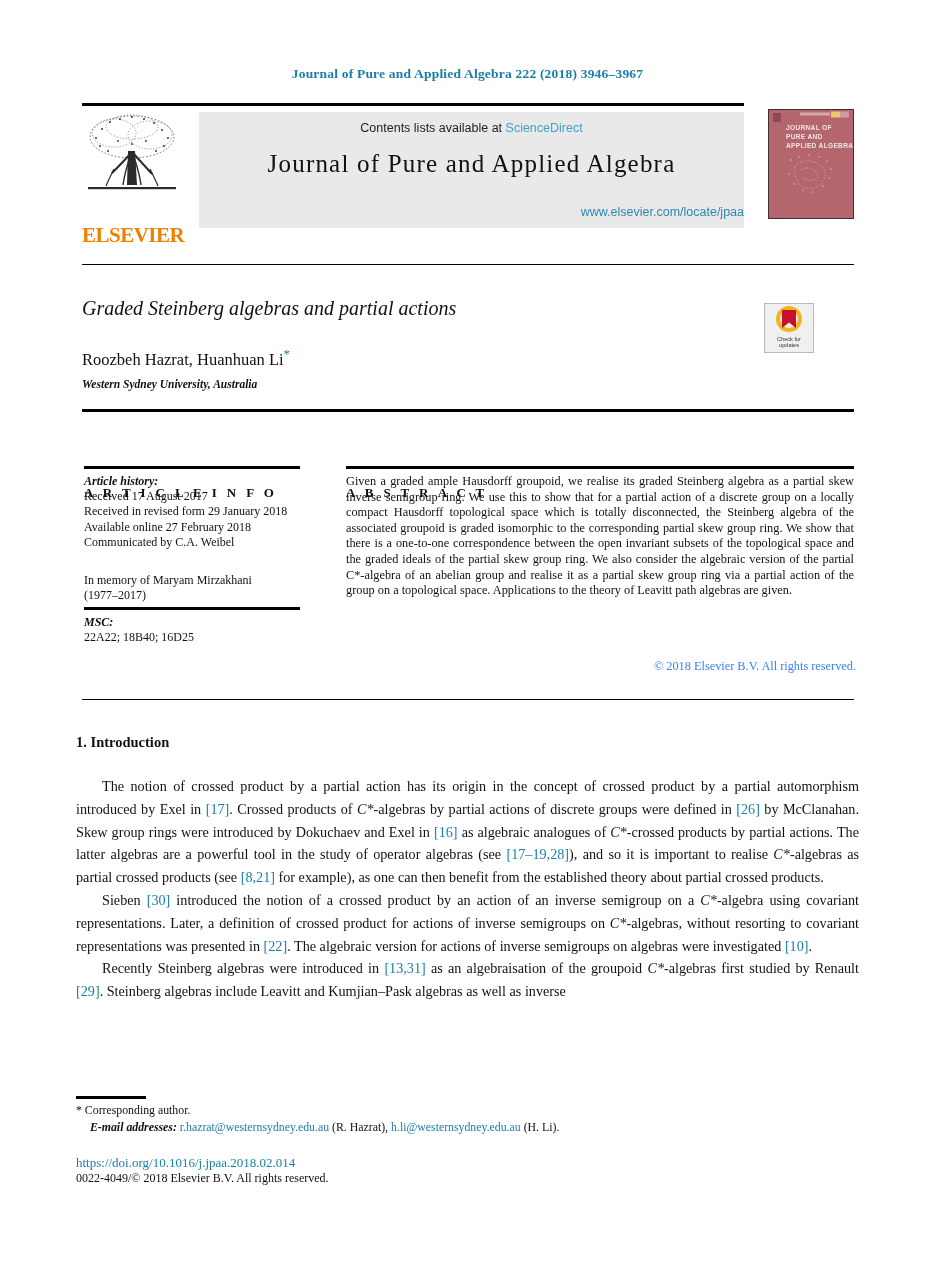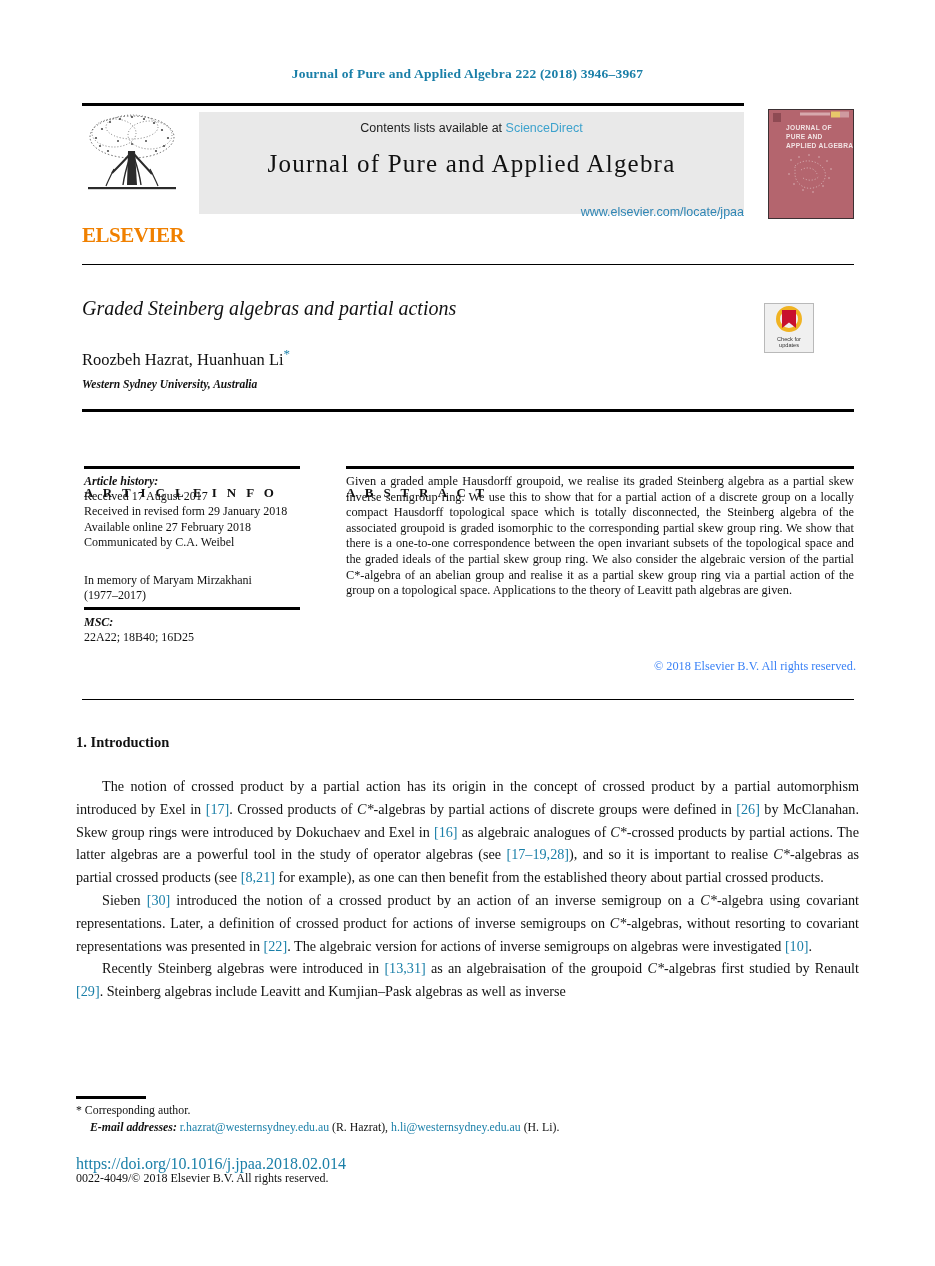--- a/index.html
+++ b/index.html
@@ -78,21 +78,21 @@
     font-size: 21px;
     letter-spacing: -0.5px;
     color: #F08000;
     margin-top: 20px;
   }
   .contents-bar {
     position: absolute;
     left: 117px;
     top: 9px;
     width: 545px;
-    height: 102px;
+    height: 116px;
     background: #e9e9e9;
   }
   .contents-line {
     position: absolute;
     left: 0;
     top: 9px;
     width: 545px;
     text-align: center;
     font-family: "Liberation Sans", sans-serif;
     font-size: 12.5px;
@@ -335,21 +335,21 @@
     font-style: italic;
     font-weight: bold;
   }
   .footnote .mail { color: #1a7fa8; }
   .footnote-indent { padding-left: 14px; }
 
   .doi-line {
     position: absolute;
     left: 76px;
     top: 1155px;
-    font-size: 16px;
+    font-size: 13px;
     color: #1a7fa8;
   }
   .issn-line {
     position: absolute;
     left: 76px;
     top: 1171px;
     font-size: 12px;
     color: #111;
   }
 </style>

